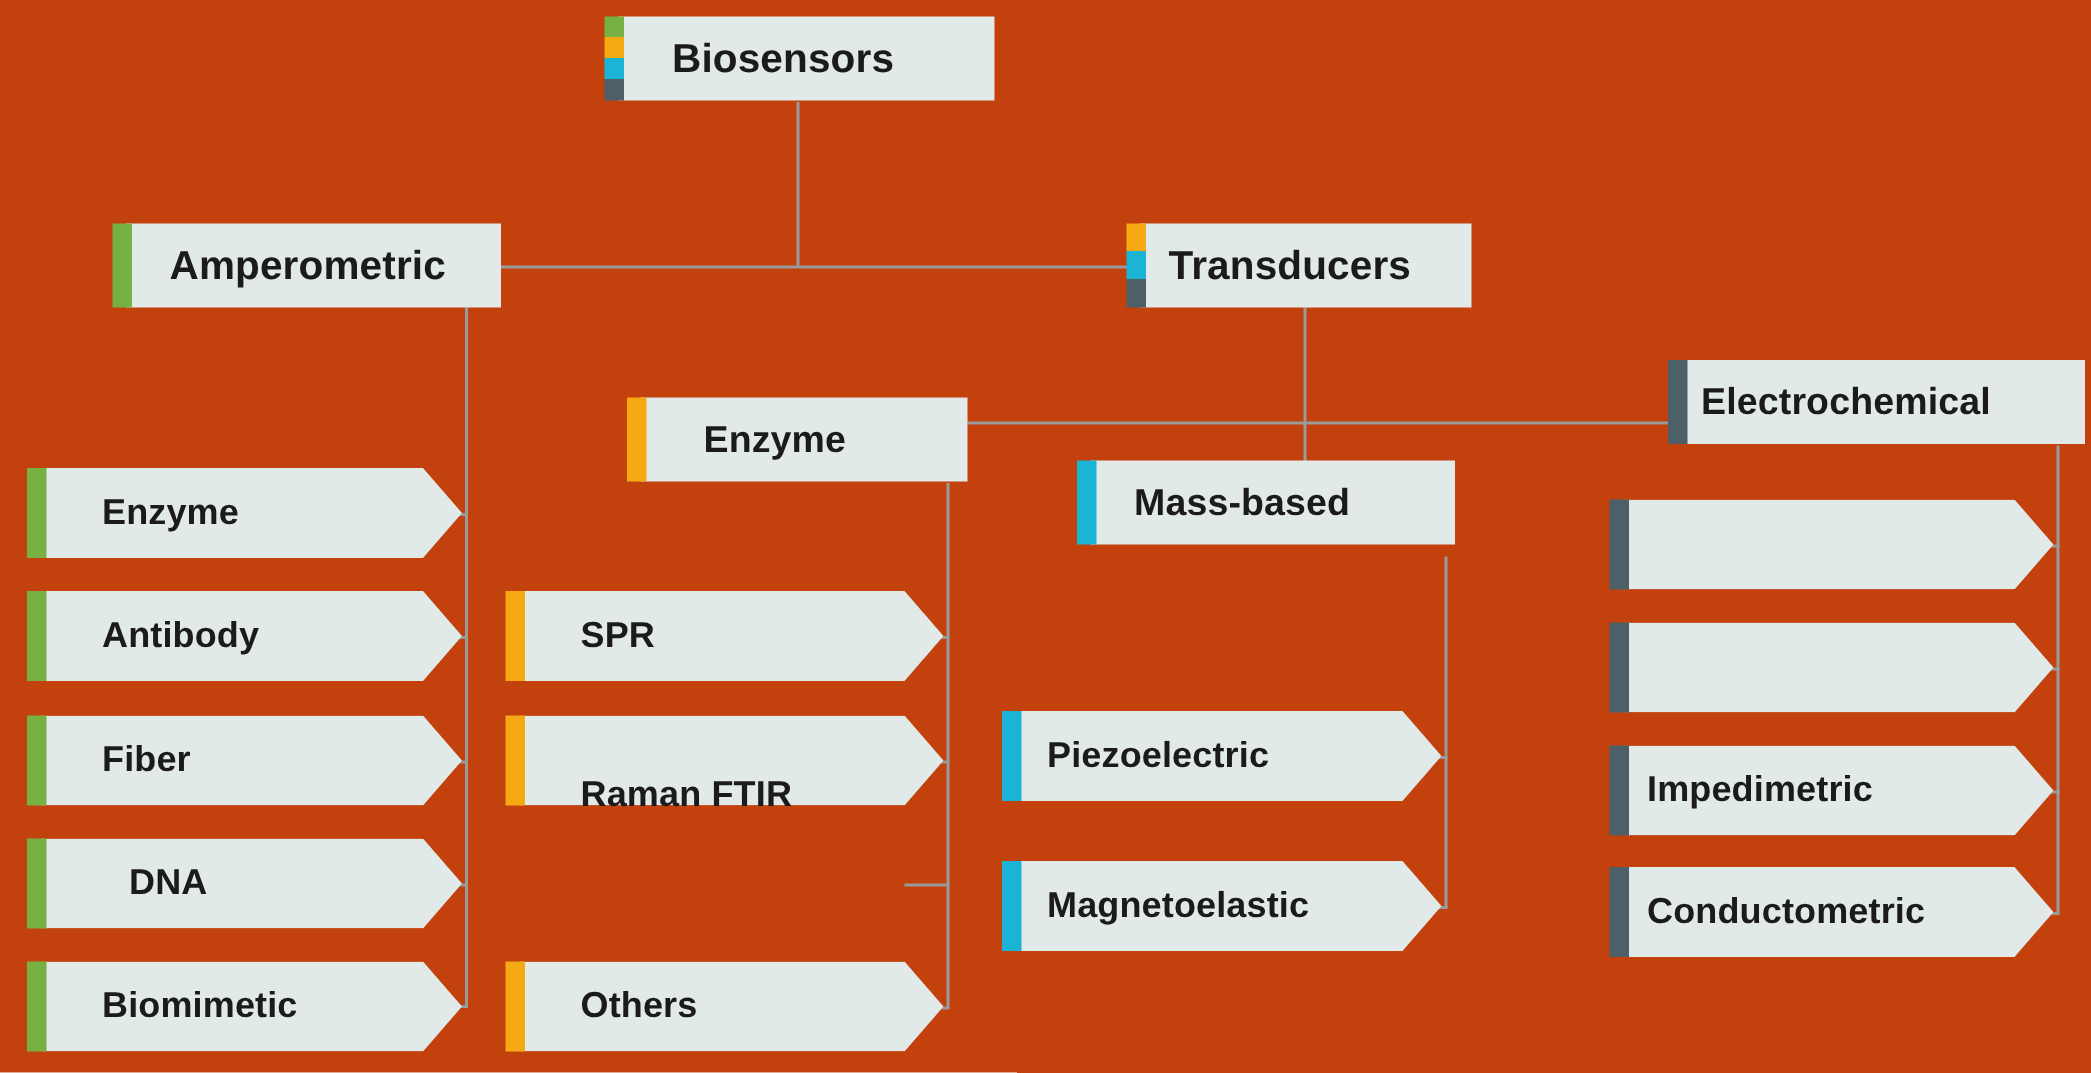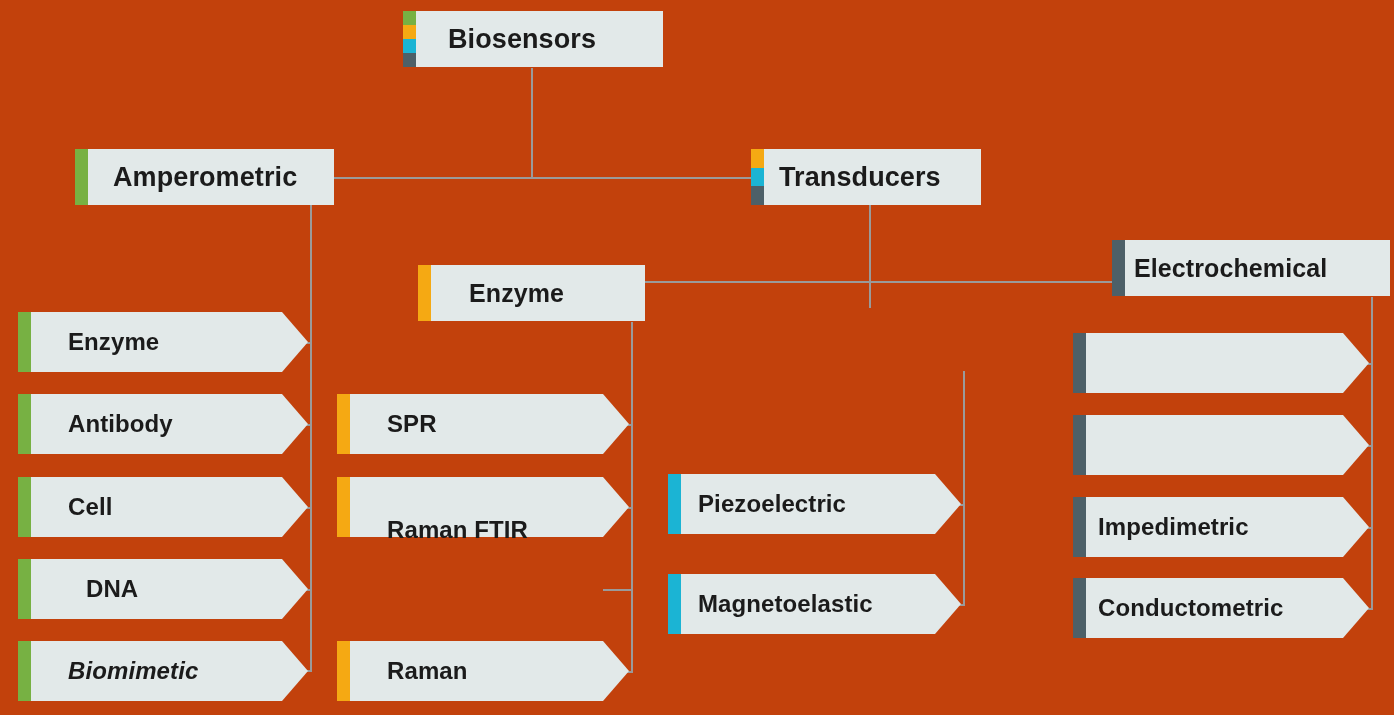--- a/index.html
+++ b/index.html
@@ -141,20 +141,25 @@
            #4d6068 66.66%, #4d6068 100%);"></div>
     <div class="label" style="margin-left:28px;">Transducers</div>
   </div>
 
   <div class="node plain lvl2" style="left:418px; top:265px; width:227px;">
     <div class="body"></div>
     <div class="stripe" style="background:#f5a913;"></div>
     <div class="label" style="margin-left:51px;">Enzyme</div>
   </div>
 
+  <div class="node plain lvl2" style="left:718px; top:307px; width:252px;">
+    <div class="body"></div>
+    <div class="stripe" style="background:#1bb4d4;"></div>
+    <div class="label" style="margin-left:38px;">Mass-based</div>
+  </div>
 
   <div class="node plain lvl2" style="left:1112px; top:240px; width:278px;">
     <div class="body"></div>
     <div class="stripe" style="background:#4d6068;"></div>
     <div class="label" style="margin-left:22px;">Electrochemical</div>
   </div>
 
   <div class="node leaf lvl3" style="left:18px; top:312px; width:290px;">
     <div class="body"></div>
     <div class="stripe" style="background:#77b143;"></div>
@@ -163,52 +168,52 @@
 
   <div class="node leaf lvl3" style="left:18px; top:394px; width:290px;">
     <div class="body"></div>
     <div class="stripe" style="background:#77b143;"></div>
     <div class="label" style="margin-left:50px;">Antibody</div>
   </div>
 
   <div class="node leaf lvl3" style="left:18px; top:477px; width:290px;">
     <div class="body"></div>
     <div class="stripe" style="background:#77b143;"></div>
-    <div class="label" style="margin-left:50px;">Cell</div>
+    <div class="label" style="margin-left:50px;">Fiber</div>
   </div>
 
   <div class="node leaf lvl3" style="left:18px; top:559px; width:290px;">
     <div class="body"></div>
     <div class="stripe" style="background:#77b143;"></div>
     <div class="label" style="margin-left:68px;">DNA</div>
   </div>
 
   <div class="node leaf lvl3" style="left:18px; top:641px; width:290px;">
     <div class="body"></div>
     <div class="stripe" style="background:#77b143;"></div>
-    <div class="label" style="margin-left:50px;font-style:italic;">Biomimetic</div>
+    <div class="label" style="margin-left:50px;">Biomimetic</div>
   </div>
 
   <div class="node leaf lvl3" style="left:337px; top:394px; width:292px;">
     <div class="body"></div>
     <div class="stripe" style="background:#f5a913;"></div>
     <div class="label" style="margin-left:50px;">SPR</div>
   </div>
 
   <div class="node leaf lvl3" style="left:337px; top:477px; width:292px;">
     <div class="body"></div>
     <div class="stripe" style="background:#f5a913;"></div>
     <div class="label" style="margin-left:50px;margin-top:46px;">Raman FTIR</div>
   </div>
 
 
   <div class="node leaf lvl3" style="left:337px; top:641px; width:292px;">
     <div class="body"></div>
     <div class="stripe" style="background:#f5a913;"></div>
-    <div class="label" style="margin-left:50px;">Raman</div>
+    <div class="label" style="margin-left:50px;">Others</div>
   </div>
 
   <div class="node leaf lvl3" style="left:668px; top:474px; width:293px;">
     <div class="body"></div>
     <div class="stripe" style="background:#1bb4d4;"></div>
     <div class="label" style="margin-left:30px;">Piezoelectric</div>
   </div>
 
   <div class="node leaf lvl3" style="left:668px; top:574px; width:293px;">
     <div class="body"></div>

